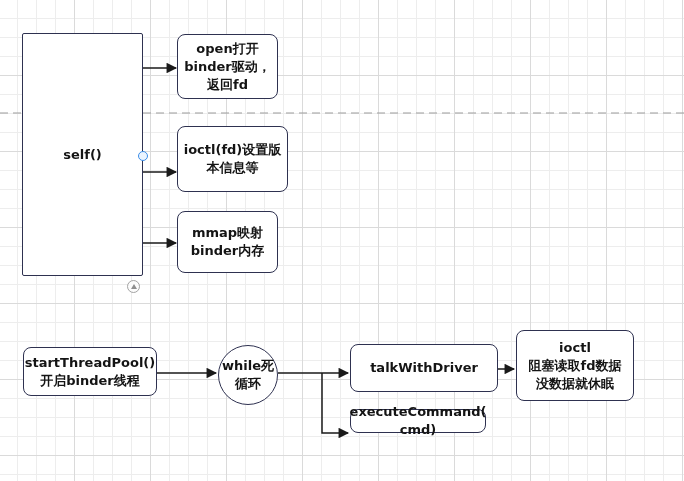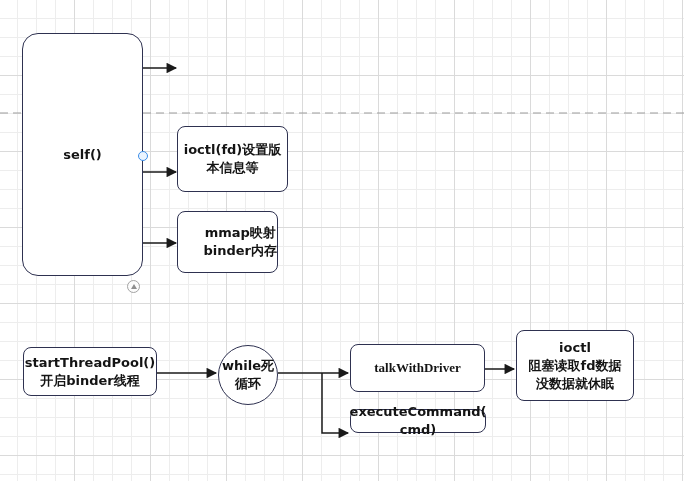--- a/index.html
+++ b/index.html
@@ -32,27 +32,27 @@
     display: flex;
     align-items: center;
     justify-content: center;
     text-align: center;
     font-weight: 700;
     font-size: 13px;
     line-height: 18px;
     color: #141414;
     white-space: pre;
   }
-  .node-self   { left: 22px;  top: 33px;  width: 121px; height: 243px; border-radius: 16px; }
+  .node-self   { left: 22px;  top: 33px;  width: 121px; height: 243px; border-radius: 2px; }
   .node-open   { left: 177px; top: 34px;  width: 101px; height: 65px; }
   .node-ioctlv { left: 177px; top: 126px; width: 111px; height: 66px; }
-  .node-mmap   { left: 177px; top: 211px; width: 101px; height: 62px; justify-content: flex-end; }
+  .node-mmap   { left: 177px; top: 211px; width: 101px; height: 62px; }
   .node-start  { left: 23px;  top: 347px; width: 134px; height: 49px; }
   .node-while  { left: 218px; top: 345px; width: 60px;  height: 60px; border-radius: 50%; }
-  .node-talk   { left: 350px; top: 344px; width: 135px; height: 48px; font-family: Liberation Serif, serif; }
+  .node-talk   { left: 350px; top: 344px; width: 148px; height: 48px; }
   .node-exec   { left: 350px; top: 409px; width: 136px; height: 24px; }
   .node-ioctlr { left: 516px; top: 330px; width: 118px; height: 71px; align-items: center; }
 
   .connection-dot {
     position: absolute;
     left: 138px; top: 151px;
     width: 10px; height: 10px;
     box-sizing: border-box;
     border: 1.6px solid #3b8de8;
     border-radius: 50%;
@@ -98,20 +98,25 @@
     <path d="M157,373 H216" fill="none" stroke="#1a1a1a" stroke-width="1.5" marker-end="url(#arrowhead)"></path>
     <path d="M278,373 H348" fill="none" stroke="#1a1a1a" stroke-width="1.5" marker-end="url(#arrowhead)"></path>
     <path d="M322,373 V433 H348" fill="none" stroke="#1a1a1a" stroke-width="1.5" marker-end="url(#arrowhead)"></path>
     <path d="M485,369 H514" fill="none" stroke="#1a1a1a" stroke-width="1.5" marker-end="url(#arrowhead)"></path>
   </svg>
 
   <div class="node node-self">
     <span>self()</span>
   </div>
 
+  <div class="node node-open">
+    <span>open打开
+binder驱动，
+返回fd</span>
+  </div>
 
   <div class="node node-ioctlv">
     <span>ioctl(fd)设置版
 本信息等</span>
   </div>
 
   <div class="node node-mmap">
     <span>mmap映射
 binder内存</span>
   </div>

